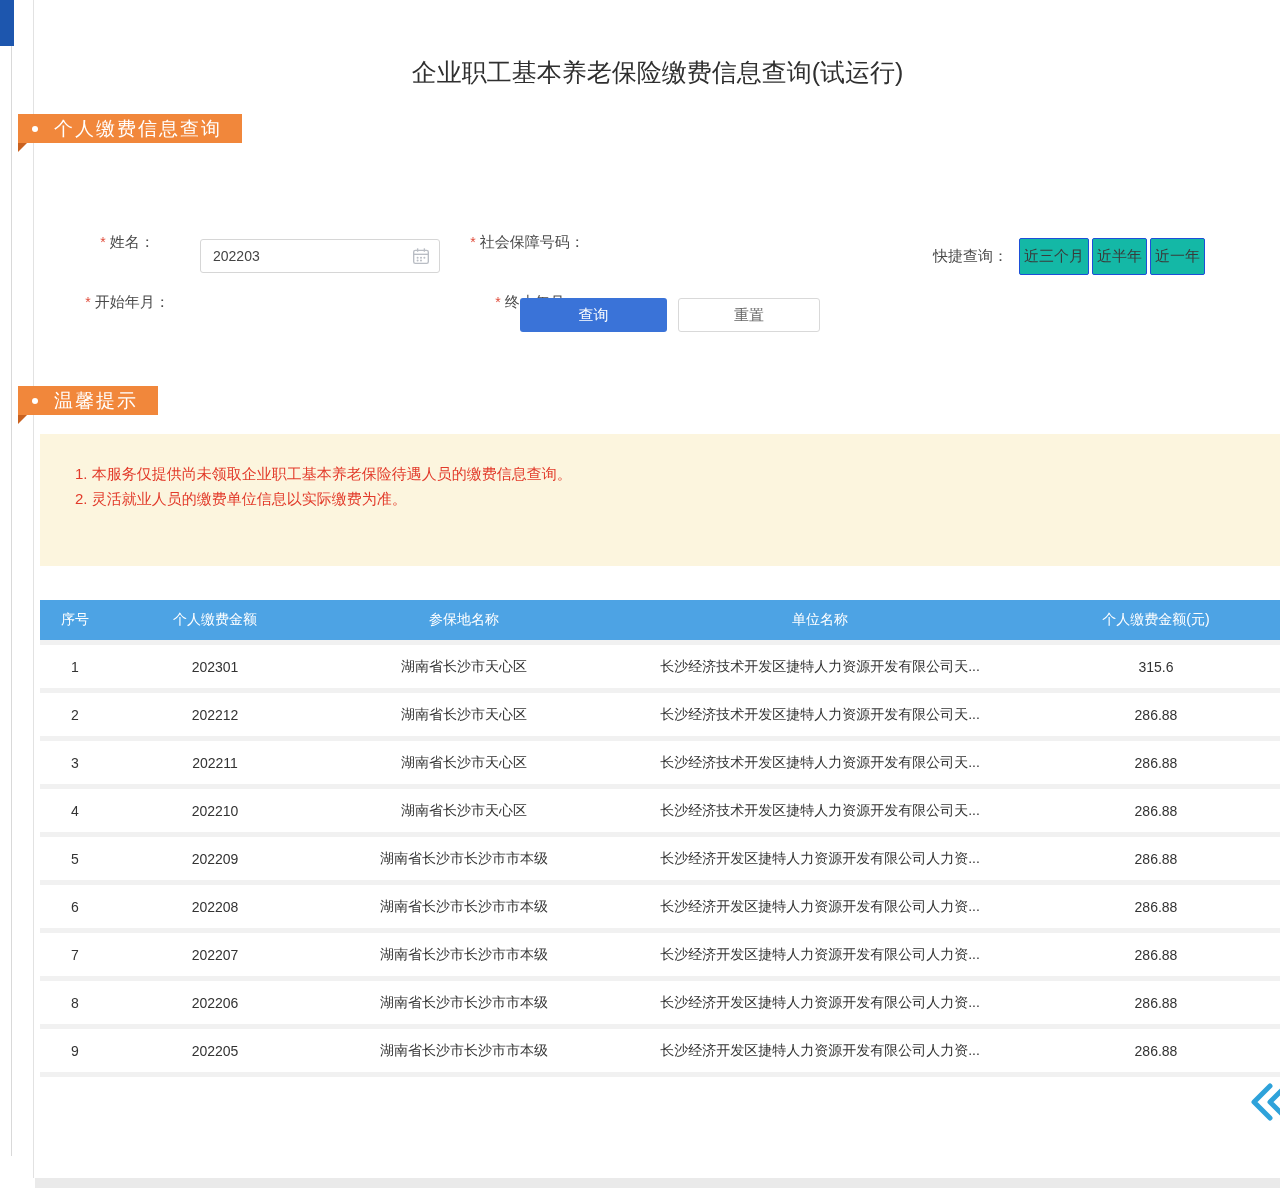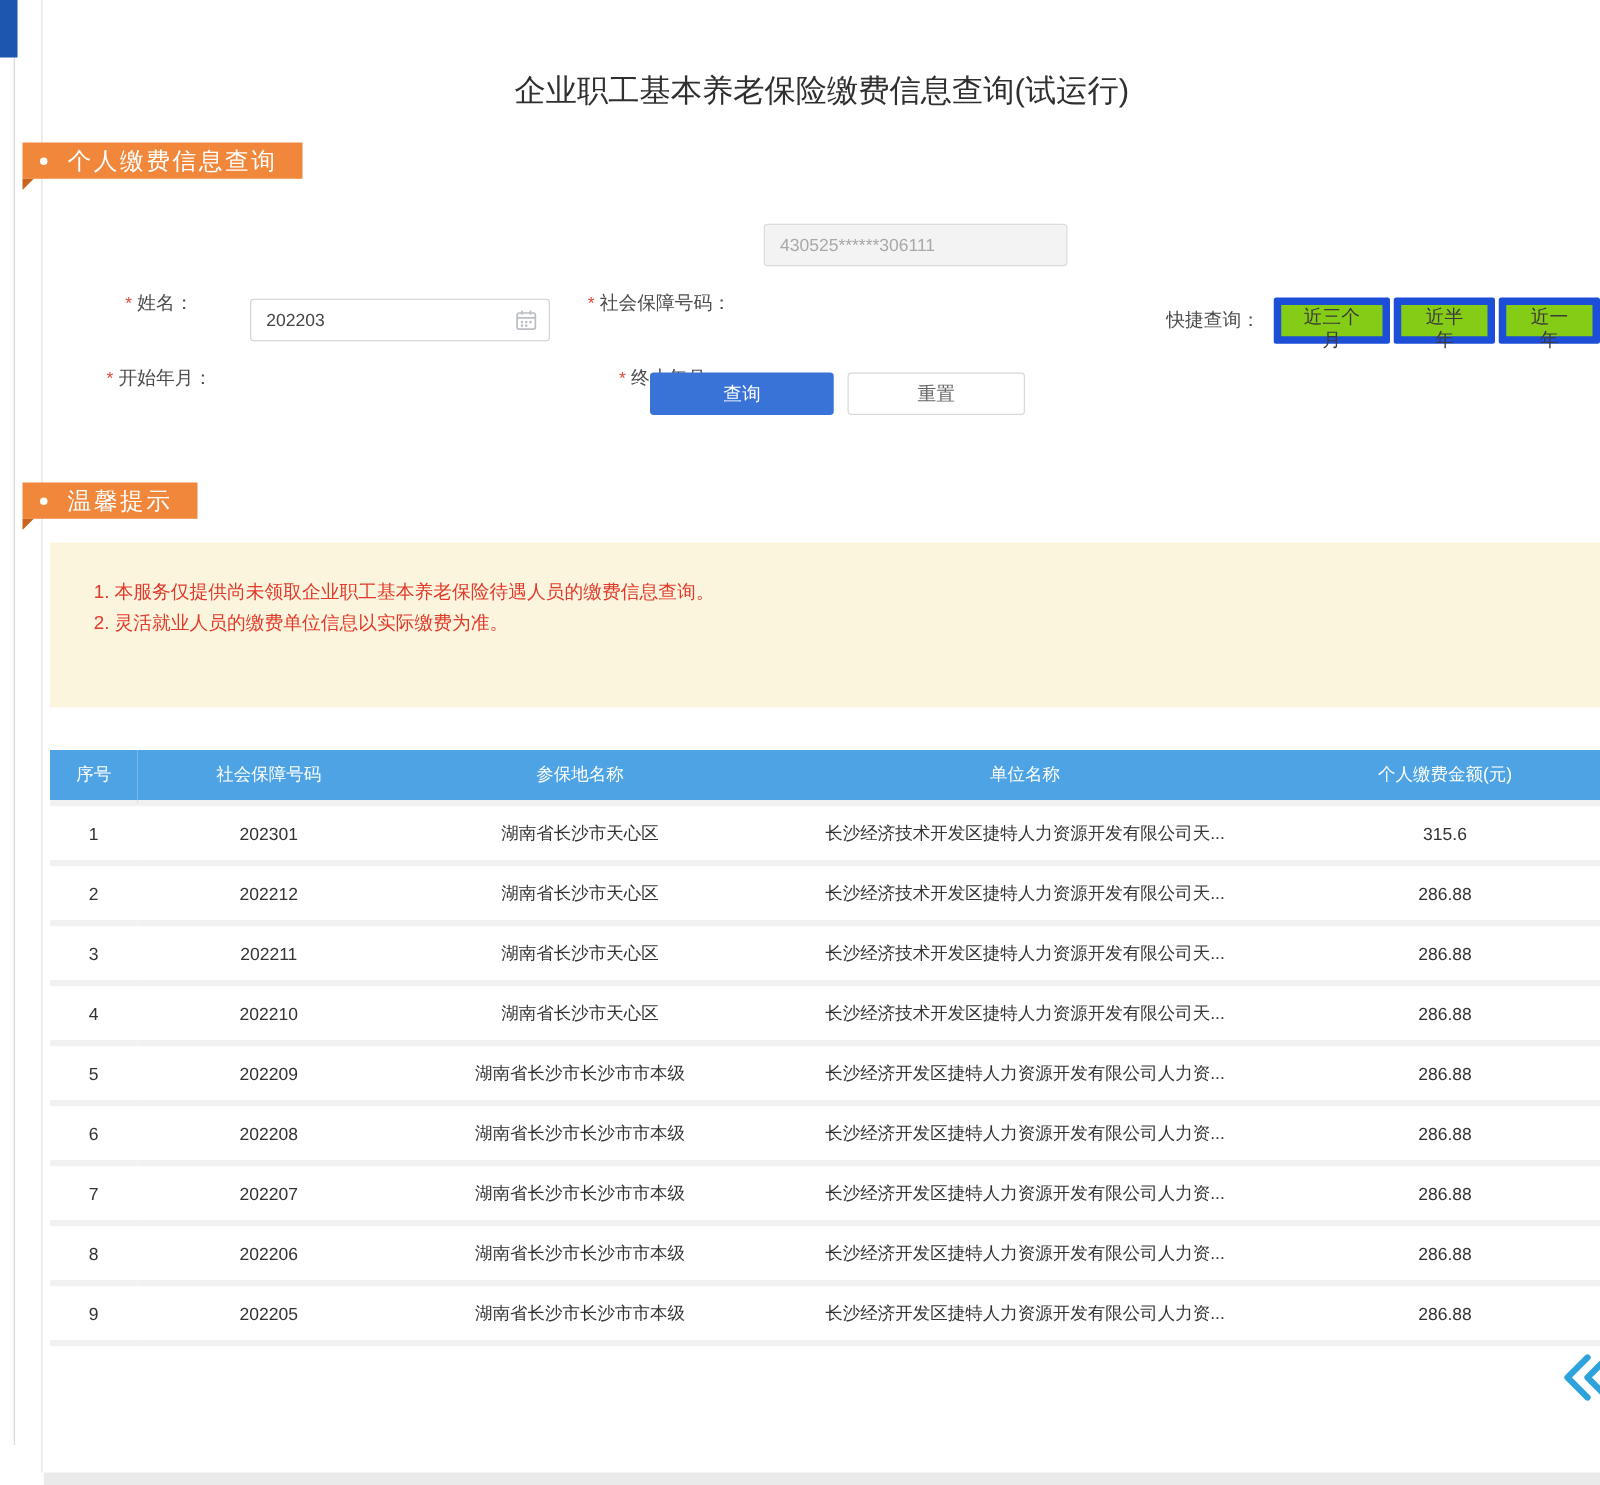--- a/index.html
+++ b/index.html
@@ -25,22 +25,22 @@
   .req{color:#e04b3a;margin-right:4px;font-size:14px;}
   .tbox{position:absolute;height:34px;border:1px solid #d6d6d6;border-radius:3px;background:#fff;
     font-size:14px;color:#444;box-sizing:border-box;padding:0 12px;font-family:inherit;outline:none;}
   .tbox:disabled{background:#f3f3f3;color:#a8a8a8;border-color:#dcdcdc;}
   .date-wrap{position:absolute;height:34px;}
   .date-wrap .tbox{position:static;width:100%;height:100%;padding-right:36px;}
   .cal-icon{position:absolute;right:10px;top:8px;width:18px;height:18px;cursor:pointer;}
 
   .quick-label{position:absolute;font-size:15px;color:#4a4a4a;}
   .quick-group{position:absolute;display:flex;gap:3px;}
-  .quick-btn{height:37px;background:#84cc16;border:6px solid #1d4ed8;border-radius:2px;font-size:15px;color:#3a3a3a;
-    padding:0 16px;cursor:pointer;font-family:inherit;}
+  .quick-btn{height:37px;background:#14b8a6;border:1px solid #1d4ed8;border-radius:2px;font-size:15px;color:#3a3a3a;
+    padding:0 4px;cursor:pointer;font-family:inherit;}
 
   .btn{position:absolute;height:34px;border-radius:3px;font-size:15px;cursor:pointer;font-family:inherit;border:none;}
   .btn-primary{background:#3a73d8;color:#fff;}
   .btn-plain{background:#fff;border:1px solid #d9d9d9;color:#666;}
 
   
   .notice{position:absolute;left:40px;top:434px;width:1240px;height:132px;background:#fcf5de;box-sizing:border-box;
     padding:27px 8px 0 35px;}
   .notice p{margin:0;font-size:15px;line-height:25px;color:#e23a2a;}
 
@@ -71,21 +71,20 @@
     <span class="fold"></span>
   </div>
 
   <div class="field-label" style="left:60px;top:187px;width:135px;">
     <span class="req">*</span><span>姓名：</span>
   </div>
 
   <div class="field-label" style="left:450px;top:187px;width:155px;">
     <span class="req">*</span><span>社会保障号码：</span>
   </div>
-  <input class="tbox" style="left: 611px; top: 179px; width: 243px;" disabled="" value="430525******306111">
 
   <div class="field-label" style="left:60px;top:247px;width:135px;">
     <span class="req">*</span><span>开始年月：</span>
   </div>
   <div class="date-wrap" style="left:200px;top:239px;width:240px;">
     <input class="tbox" value="202203" style="">
     <svg class="cal-icon" viewBox="0 0 16 16">
       <rect x="1.5" y="3" width="13" height="11.5" rx="1.5" fill="none" stroke="#b9bdc4" stroke-width="1.2"></rect>
       <line x1="1.5" y1="6.5" x2="14.5" y2="6.5" stroke="#b9bdc4" stroke-width="1.2"></line>
       <line x1="5" y1="1.2" x2="5" y2="4.2" stroke="#b9bdc4" stroke-width="1.2"></line>
@@ -127,21 +126,21 @@
     <colgroup>
         <col style="width:70px">
         <col style="width:210px">
         <col style="width:288px">
         <col style="width:424px">
         <col style="width:248px">
       </colgroup>
     <thead>
       <tr>
         <th>序号</th>
-        <th>社会保障号码</th>
+        <th>个人缴费金额</th>
         <th>参保地名称</th>
         <th>单位名称</th>
         <th>个人缴费金额(元)</th>
       </tr>
     </thead>
     <tbody>
       <tr>
         <td>1</td>
         <td>202301</td>
         <td>湖南省长沙市天心区</td>

